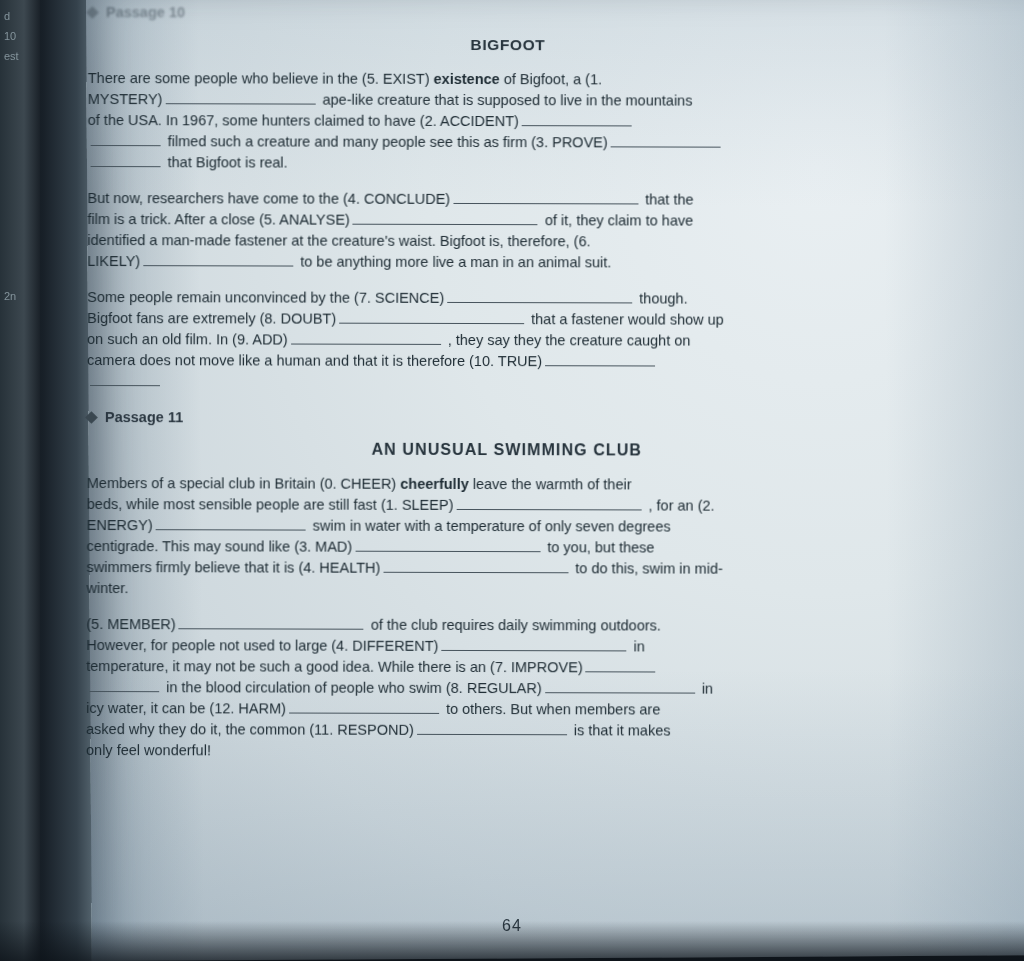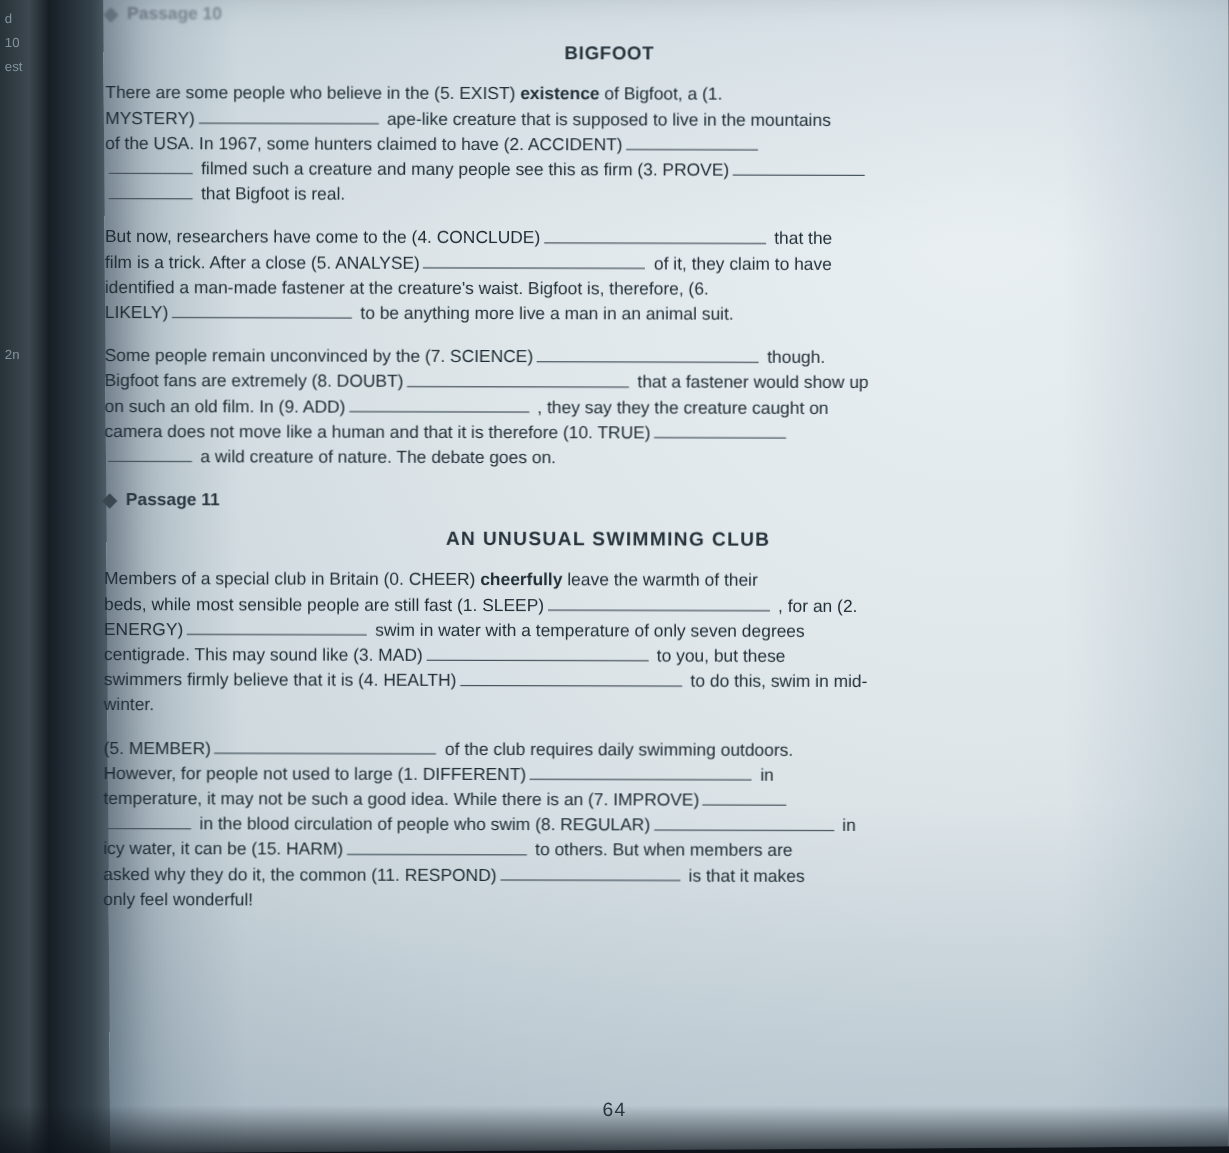--- a/index.html
+++ b/index.html
@@ -193,21 +193,20 @@
 
     <p class="para">
       <span>Some people remain unconvinced by the (7. SCIENCE)</span><span class="blank b-xl"></span>
       <span>though.</span><br>
       <span>Bigfoot fans are extremely (8. DOUBT)</span><span class="blank b-xl"></span>
       <span>that a fastener would show up</span><br>
       <span>on such an old film. In (9. ADD)</span><span class="blank b-lg"></span>
       <span>, they say they the creature caught on</span><br>
       <span>camera does not move like a human and that it is therefore (10. TRUE)</span><span class="blank b-md"></span><br>
       <span class="blank b-sm"></span>
-      <span>a wild creature of nature. The debate goes on.</span>
     </p>
 
     <div class="passage-head" style="margin-top:14px;margin-bottom:6px">
       <span class="bullet-diamond"></span>
       <span>Passage 11</span>
     </div>
 
     <div class="title wide">AN UNUSUAL SWIMMING CLUB</div>
 
     <p class="para">
@@ -221,27 +220,27 @@
       <span>centigrade. This may sound like (3. MAD)</span><span class="blank b-xl"></span>
       <span>to   you,   but   these</span><br>
       <span>swimmers firmly believe that it is (4. HEALTH)</span><span class="blank b-xl"></span>
       <span>to do this, swim in mid-</span><br>
       <span>winter.</span>
     </p>
 
     <p class="para">
       <span>(5. MEMBER)</span><span class="blank b-xl"></span>
       <span>of   the   club   requires   daily   swimming   outdoors.</span><br>
-      <span>However, for people not used to large (1. DIFFERENT)</span><span class="blank b-xl"></span>
+      <span>However, for people not used to large (4. DIFFERENT)</span><span class="blank b-xl"></span>
       <span>in</span><br>
       <span>temperature, it may not be such a good idea. While there is an (7. IMPROVE)</span><span class="blank b-sm"></span><br>
       <span class="blank b-sm"></span>
       <span>in the blood circulation of people who swim (8. REGULAR)</span><span class="blank b-lg"></span>
       <span>in</span><br>
-      <span>icy water, it can be (15. HARM)</span><span class="blank b-lg"></span>
+      <span>icy water, it can be (12. HARM)</span><span class="blank b-lg"></span>
       <span>to  others.  But  when  members  are</span><br>
       <span>asked why they do it, the common (11. RESPOND)</span><span class="blank b-lg"></span>
       <span>is  that  it  makes</span><br>
       <span>only feel wonderful!</span>
     </p>
 
   </div>
 
   <div class="folio">64</div>
   <div class="bottom-shadow"></div>

